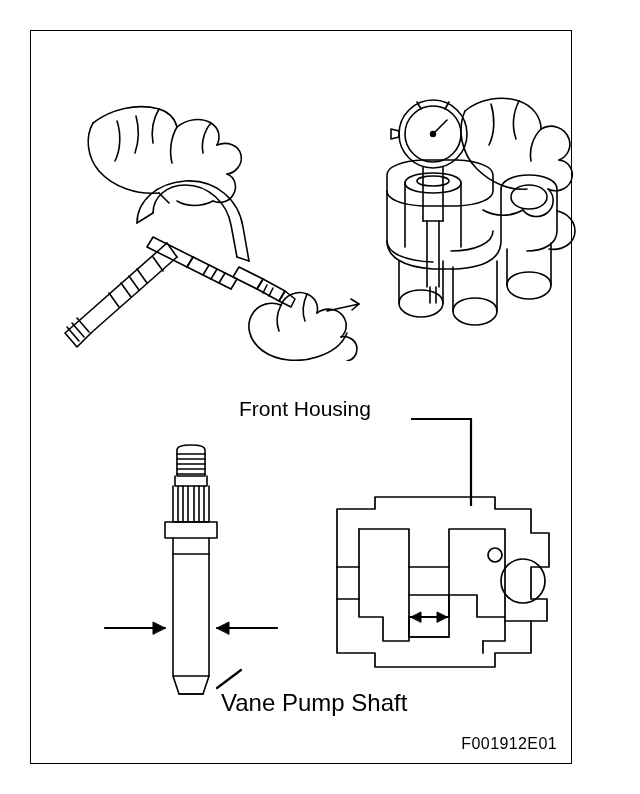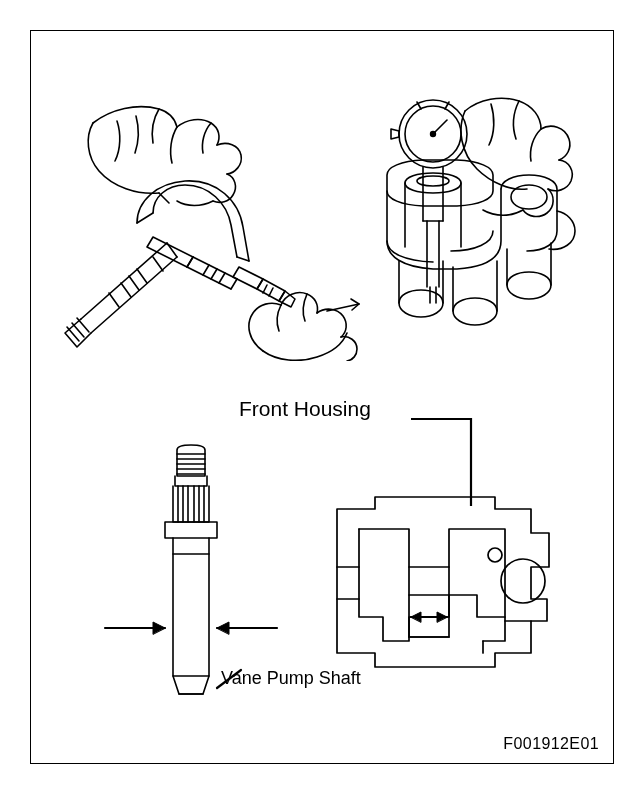--- a/index.html
+++ b/index.html
@@ -11,21 +11,21 @@
     width: 640px;
     height: 794px;
     font-family: "Liberation Sans", sans-serif;
     position: relative;
     overflow: hidden;
   }
   #figure-frame {
     position: absolute;
     left: 30px;
     top: 30px;
-    width: 584px;
+    width: 542px;
     height: 734px;
     border: 1px solid #000;
     box-sizing: border-box;
     background: #fff;
   }
   .panel {
     position: absolute;
   }
   .label {
     position: absolute;
@@ -33,22 +33,22 @@
     color: #000;
     white-space: nowrap;
   }
   #label-front-housing {
     left: 208px;
     top: 366px;
     font-size: 21px;
   }
   #label-vane-pump-shaft {
     left: 190px;
-    top: 637px;
-    font-size: 18px;
+    top: 658px;
+    font-size: 24px;
   }
   #figure-code {
     right: 14px;
     bottom: 10px;
     left: auto;
     top: auto;
     font-size: 16px;
     letter-spacing: 0.4px;
   }
   svg { display: block; }

